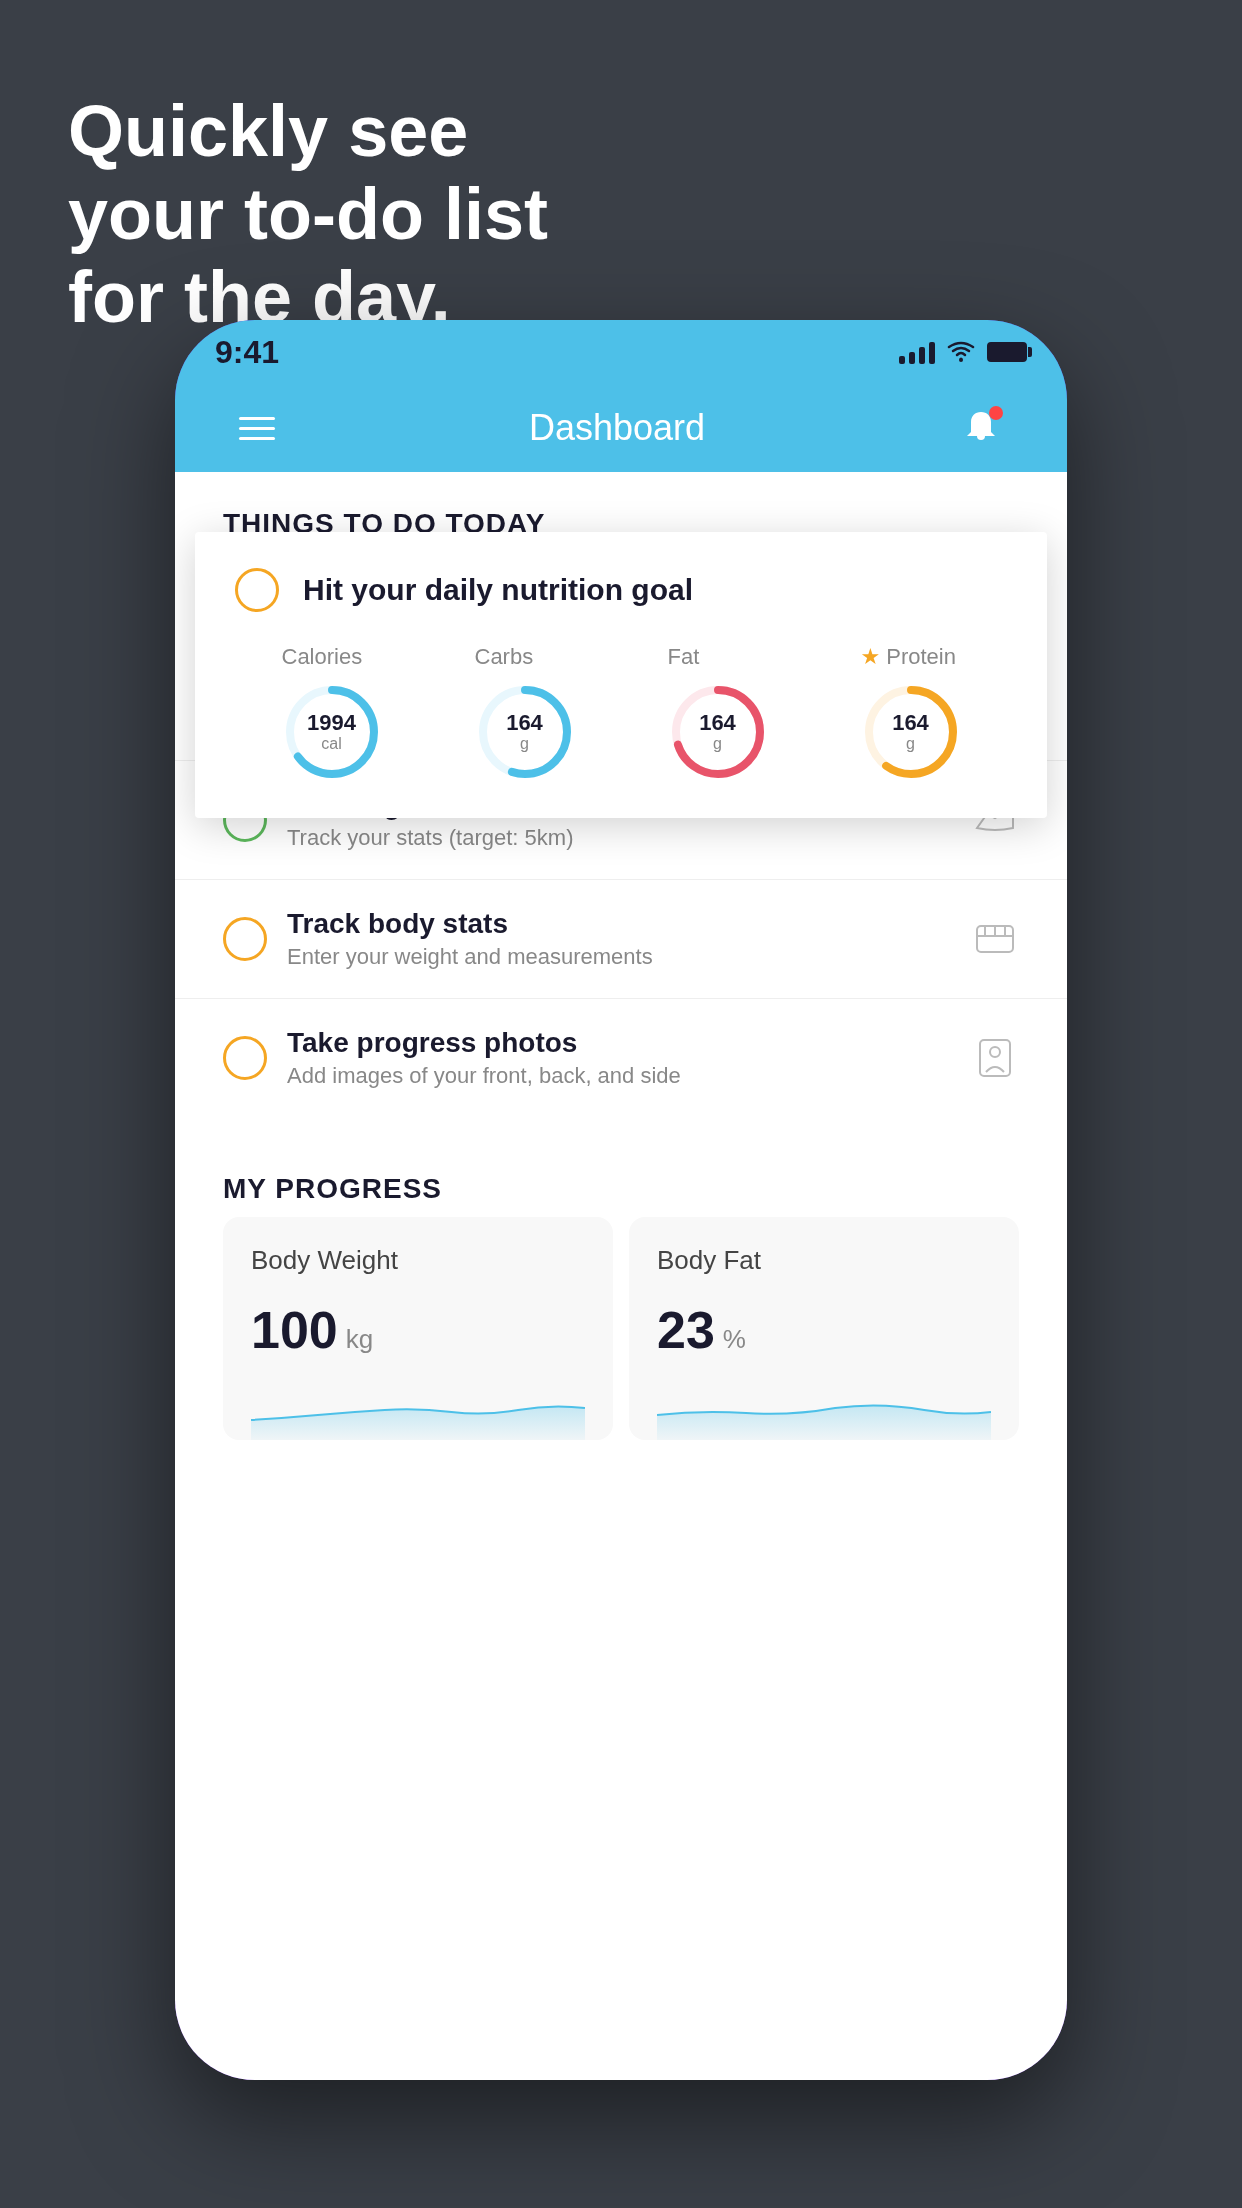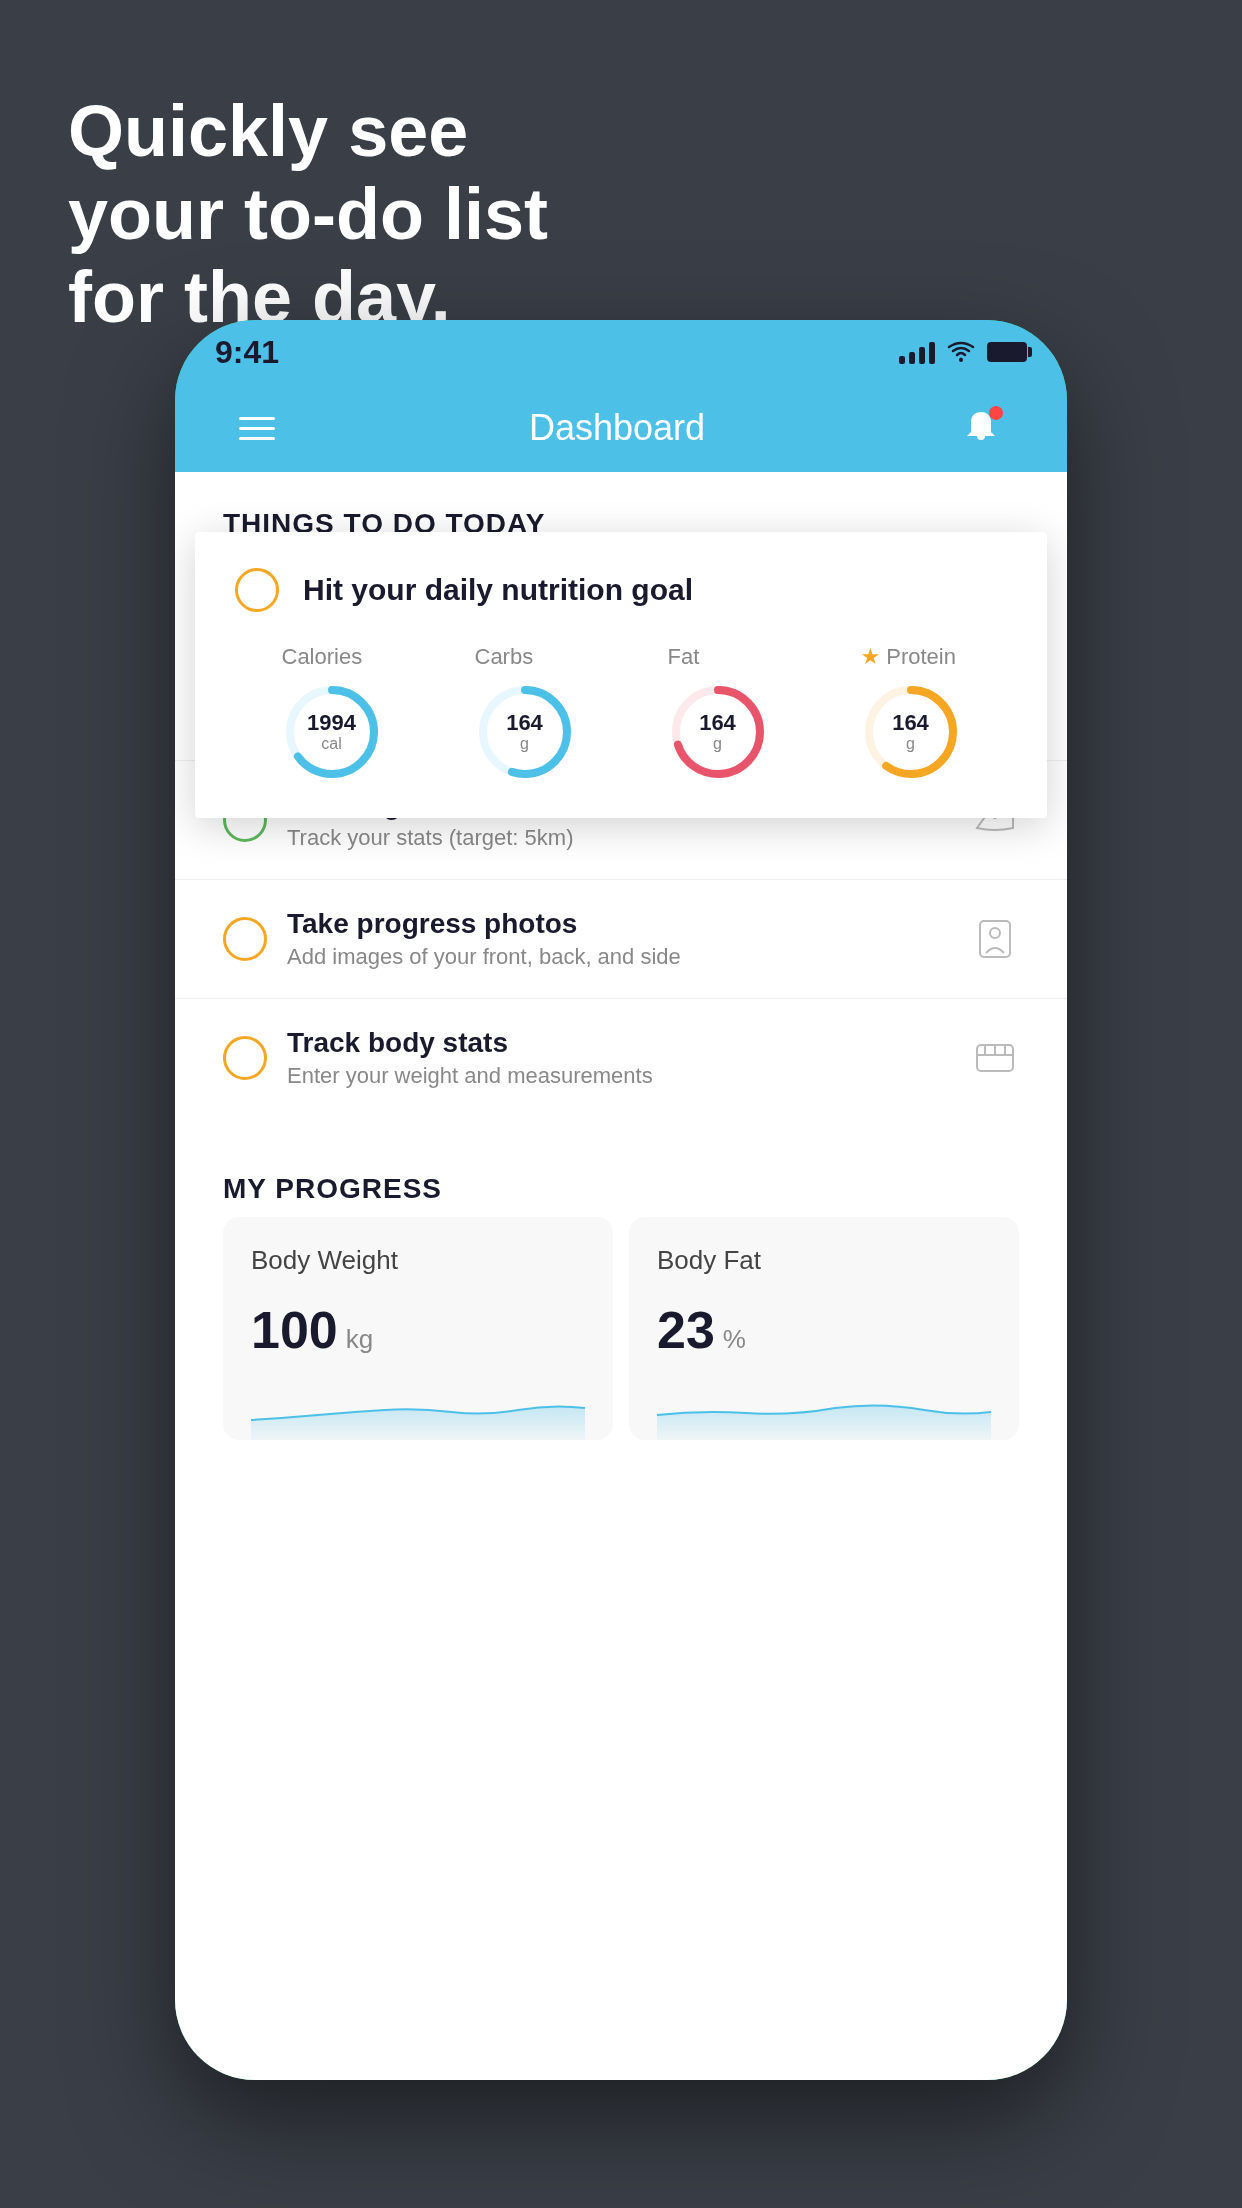--- a/index.html
+++ b/index.html
@@ -24,21 +24,21 @@
       z-index: 1;
     }
 
     
     .phone-frame {
       position: absolute;
       top: 320px;
       left: 175px;
       width: 892px;
       height: 1760px;
-      background: #22c55e;
+      background: #6d28d9;
       border-radius: 80px;
       overflow: hidden;
       box-shadow: 0 40px 100px rgba(0,0,0,0.5);
       z-index: 2;
     }
 
     
     .status-bar {
       background: #4dc0e8;
       height: 64px;
@@ -471,45 +471,45 @@
         <div class="todo-icon">
           <svg viewBox="0 0 40 28" fill="none" stroke="#bbb" stroke-width="2">
             <path d="M2 22 L12 8 L20 12 L30 6 L38 10 L38 22 Q20 26 2 22Z"></path>
           </svg>
         </div>
       </div>
 
       <div class="todo-item">
         <div class="todo-circle yellow"></div>
         <div class="todo-text">
-          <div class="todo-name">Take progress photos</div>
-          <div class="todo-sub">Add images of your front, back, and side</div>
-        </div>
-        <div class="todo-icon">
-          <svg viewBox="0 0 34 40" fill="none" stroke="#bbb" stroke-width="2">
-            <rect x="2" y="2" width="30" height="36" rx="4"></rect>
-            <circle cx="17" cy="14" r="5"></circle>
-            <path d="M8 34 Q17 24 26 34"></path>
-          </svg>
-        </div>
-      </div>
-
-      <div class="todo-item">
-        <div class="todo-circle yellow"></div>
-        <div class="todo-text">
           <div class="todo-name">Track body stats</div>
           <div class="todo-sub">Enter your weight and measurements</div>
         </div>
         <div class="todo-icon">
           <svg viewBox="0 0 40 34" fill="none" stroke="#bbb" stroke-width="2">
             <rect x="2" y="4" width="36" height="26" rx="4"></rect>
             <line x1="2" y1="14" x2="38" y2="14"></line>
             <line x1="10" y1="4" x2="10" y2="14"></line>
             <line x1="20" y1="4" x2="20" y2="14"></line>
             <line x1="30" y1="4" x2="30" y2="14"></line>
+          </svg>
+        </div>
+      </div>
+
+      <div class="todo-item">
+        <div class="todo-circle yellow"></div>
+        <div class="todo-text">
+          <div class="todo-name">Take progress photos</div>
+          <div class="todo-sub">Add images of your front, back, and side</div>
+        </div>
+        <div class="todo-icon">
+          <svg viewBox="0 0 34 40" fill="none" stroke="#bbb" stroke-width="2">
+            <rect x="2" y="2" width="30" height="36" rx="4"></rect>
+            <circle cx="17" cy="14" r="5"></circle>
+            <path d="M8 34 Q17 24 26 34"></path>
           </svg>
         </div>
       </div>
 
     </div>
 
     <div class="progress-section">
       <div class="progress-header">MY PROGRESS</div>
       <div class="progress-cards">
 

